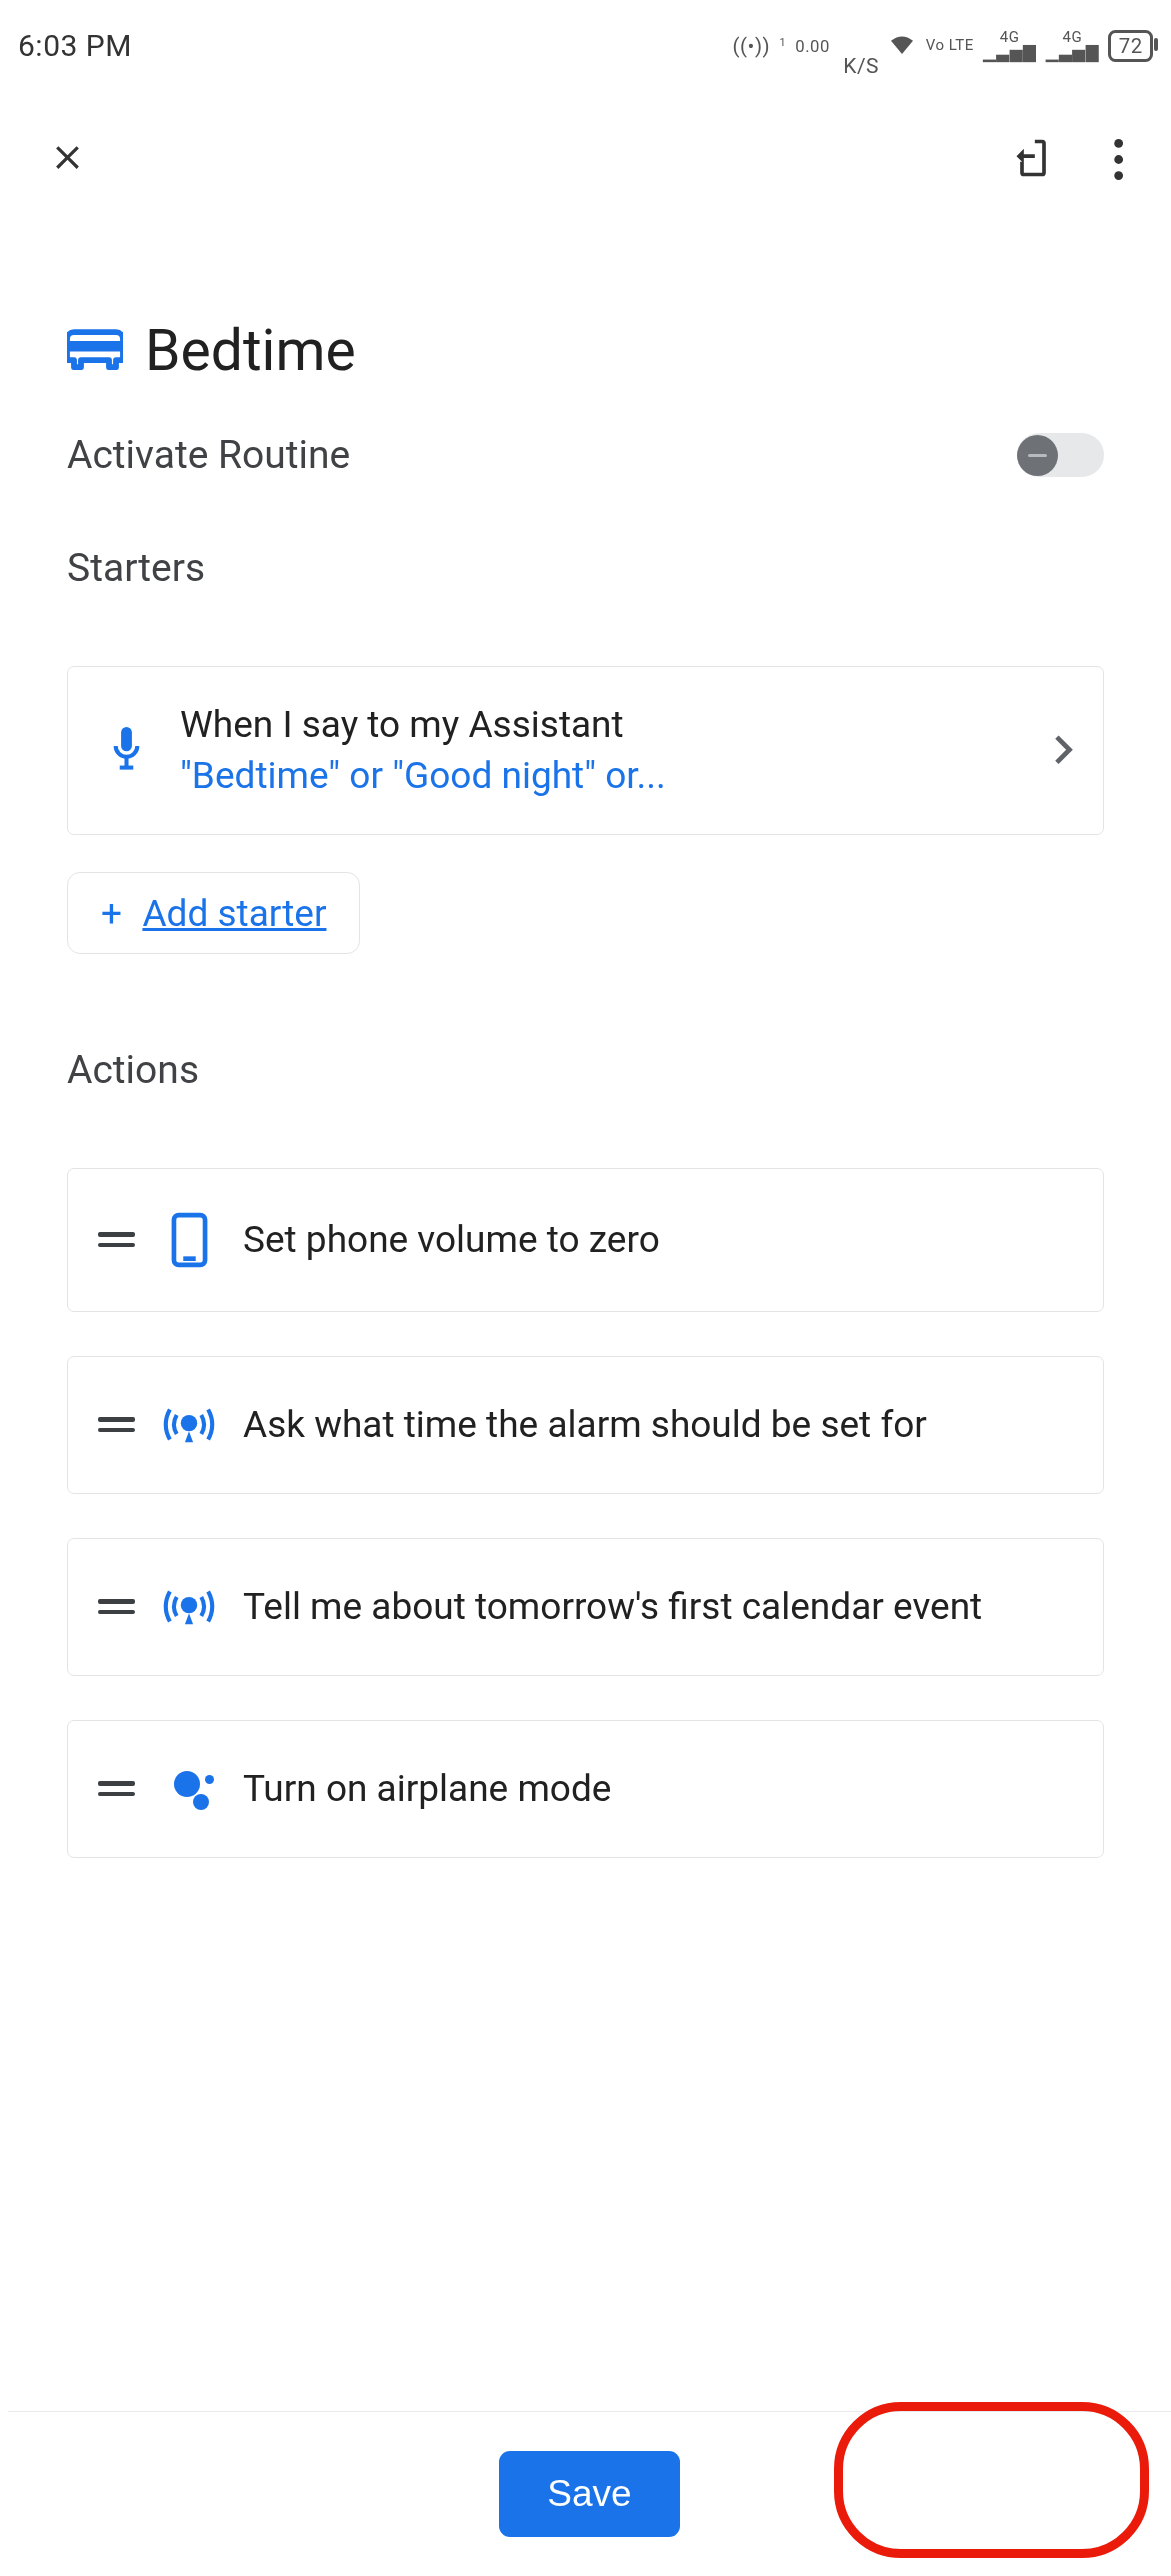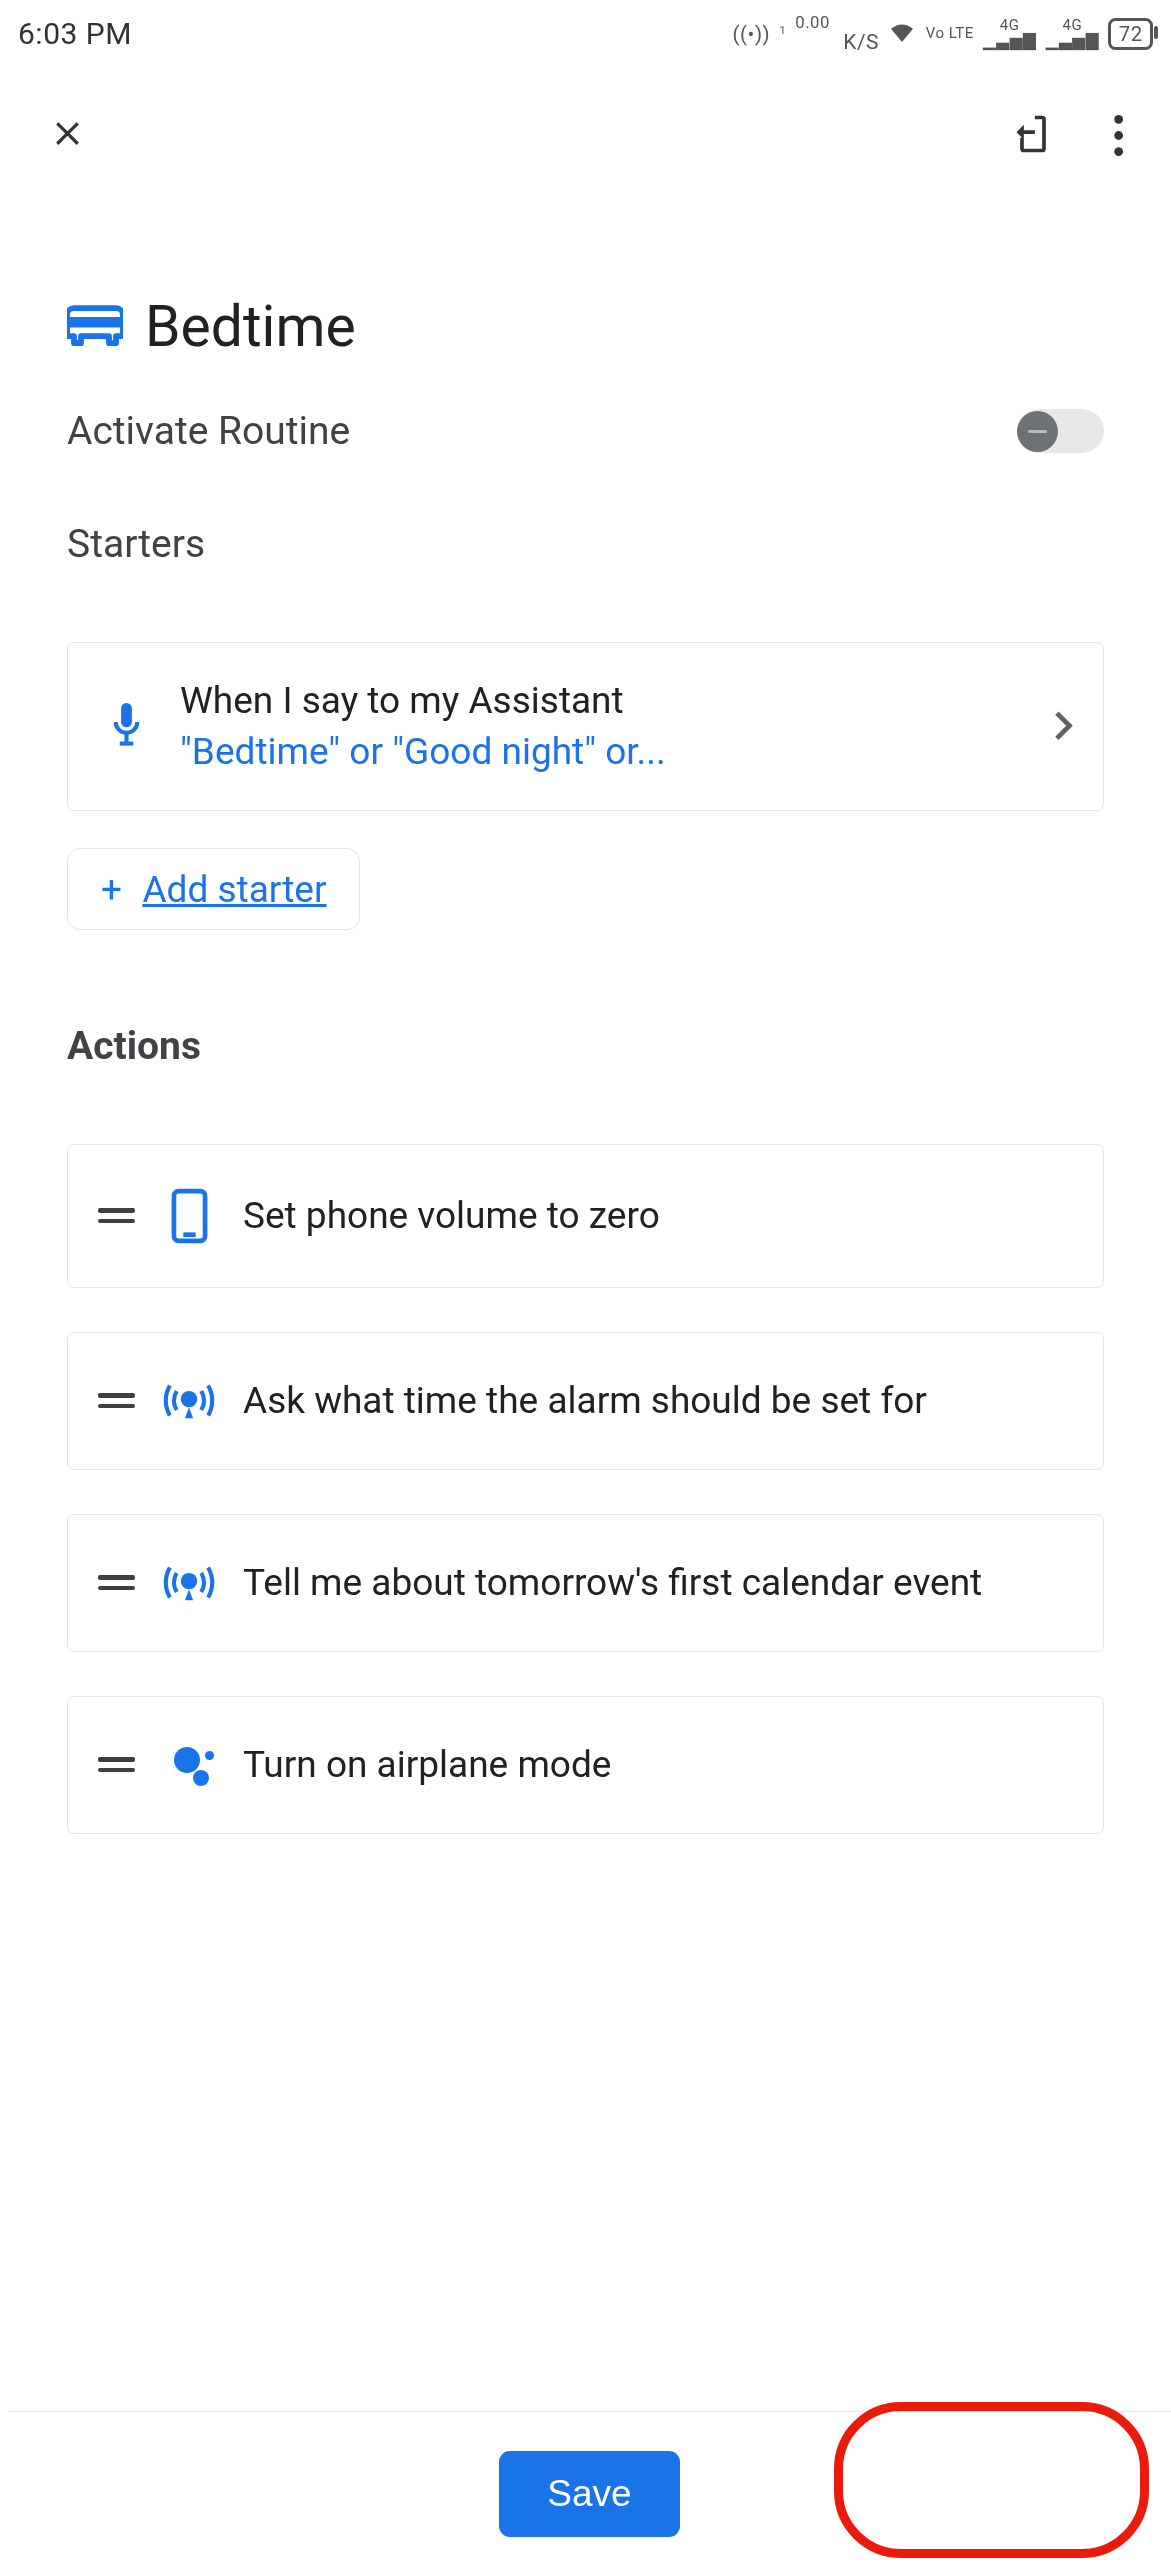--- a/index.html
+++ b/index.html
@@ -161,21 +161,21 @@
 
 
 <div class="status-bar">
   <span>6:03 PM</span>
   <div class="status-icons">
     <span>((•))</span>
     <span style="display:flex;flex-direction:column;align-items:center;line-height:1;">
       <span style="font-size:13px;"><sup>1</sup></span>
     </span>
     <span style="display:flex;flex-direction:column;line-height:1;">
-      <span style="font-size:16.7px;">0.00</span>
+      <span style="font-size:16.7px;margin-top:24px;">0.00</span>
       <span style="font-size:21px;margin-left:48px;">K/S</span>
     </span>
     <span>
       <svg width="28" height="22" viewBox="0 0 24 20">
           <path d="M12 20 L2 8 Q12 0 22 8 Z" fill="#555"></path>
         </svg>
     </span>
     <span style="display:flex;flex-direction:column;line-height:1;font-size:15px;">
       <span>Vo LTE</span>
     </span>
@@ -251,21 +251,21 @@
         </svg>
     </span>
   </div>
 </div>
 
 <div class="add-starter">
   <span class="plus-icon">+</span>
   <span class="add-starter-label">Add starter</span>
 </div>
 
-<div class="section-header" style="padding-top:93px;font-weight:bold;">Actions</div>
+<div class="section-header" style="padding-top:93px;">Actions</div>
 
 <div class="cards">
   <div class="card action-card">
     <div class="drag-handle">
         <span></span>
         <span></span>
       </div>
     <span class="card-icon">
       <svg class="phone-svg" viewBox="0 0 24 36">
           <rect x="2" y="2" width="20" height="32" rx="3" fill="none" stroke="#1a73e8" stroke-width="3"></rect>

